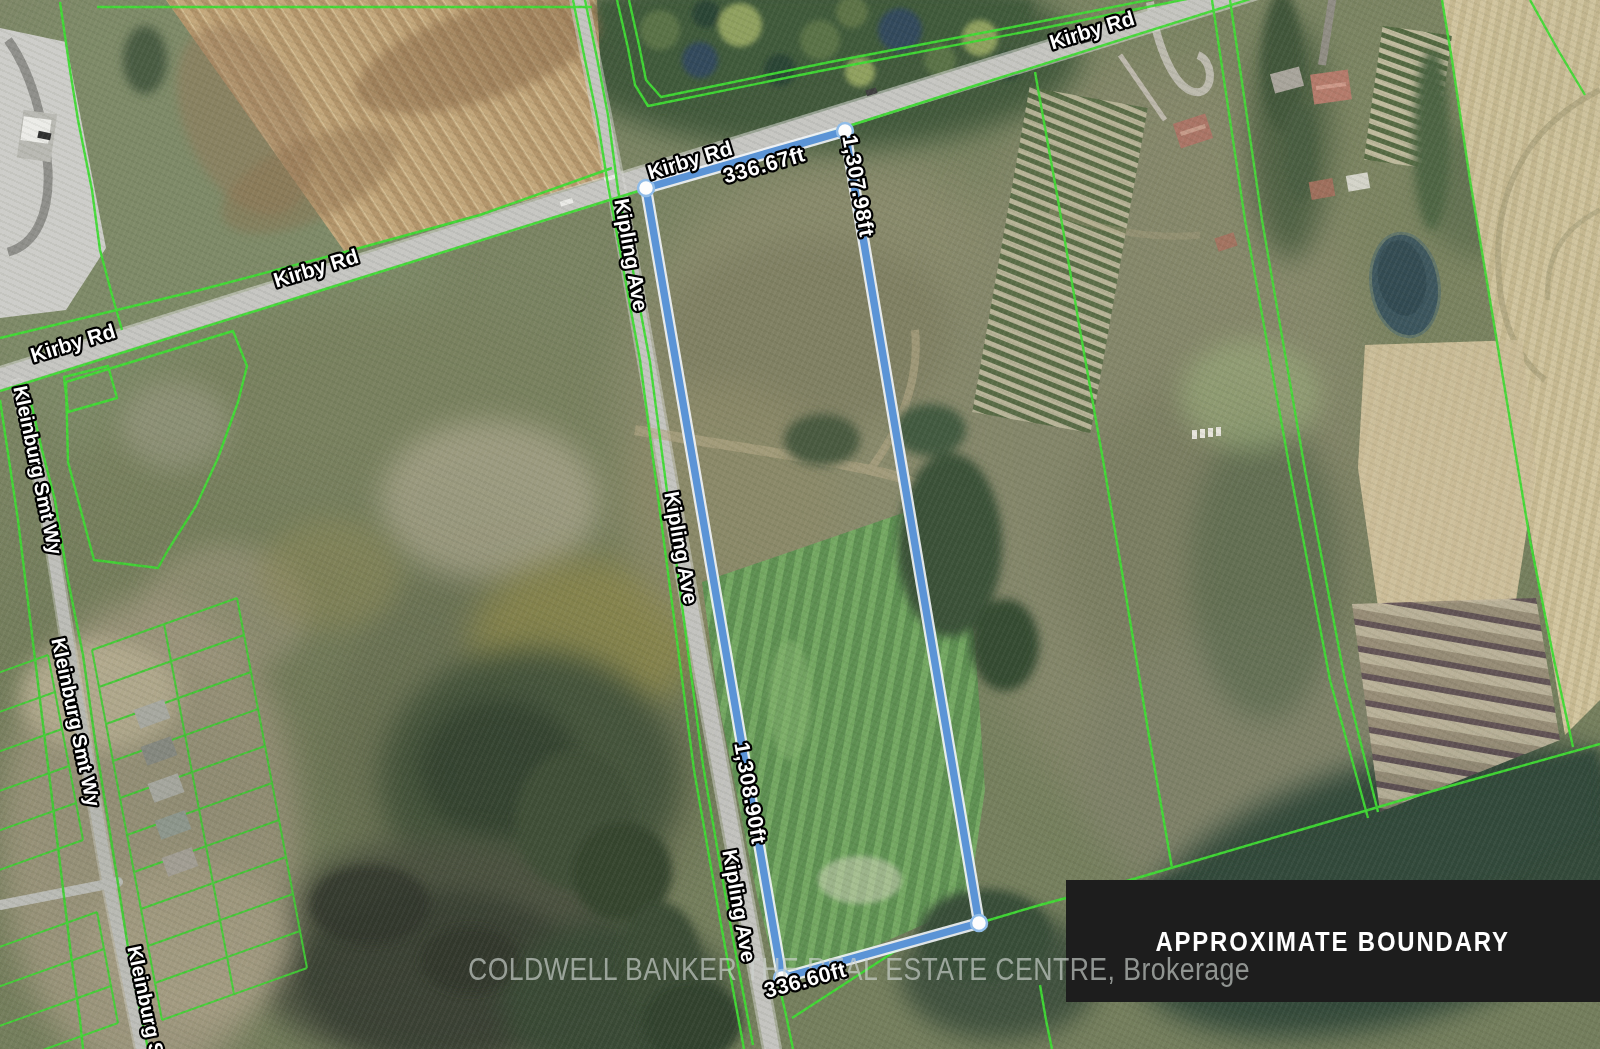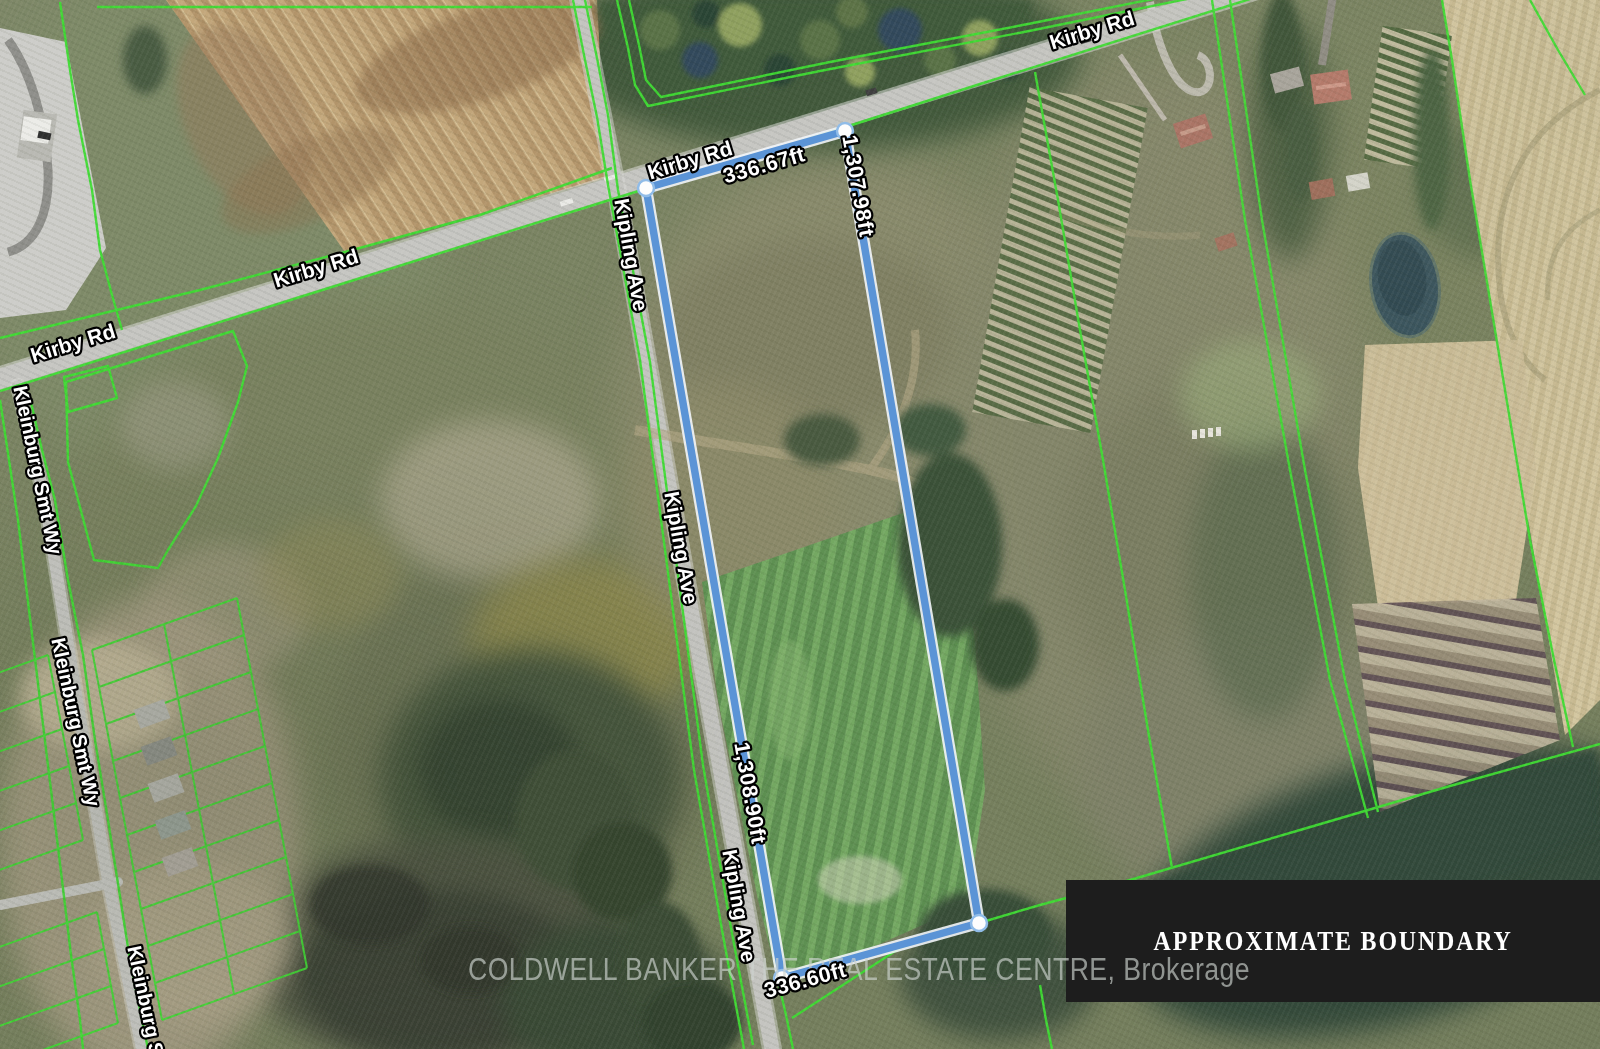--- a/index.html
+++ b/index.html
@@ -12,21 +12,21 @@
   
   .grain{background:
     repeating-linear-gradient(24deg, rgba(25,35,15,0.05) 0 2px, rgba(0,0,0,0) 2px 6px),
     repeating-linear-gradient(115deg, rgba(255,255,248,0.04) 0 2px, rgba(0,0,0,0) 2px 5px),
     radial-gradient(900px 600px at 15% 75%, rgba(55,65,40,0.16), rgba(0,0,0,0) 60%),
     radial-gradient(800px 500px at 85% 20%, rgba(160,160,115,0.10), rgba(0,0,0,0) 60%);
     z-index:20;}
   svg{position:absolute;left:0;top:0;}
   #base-svg{z-index:10;} #blue-svg{z-index:30;} #labels-svg{z-index:60;}
   .badge{position:absolute;left:1066px;top:880px;width:534px;height:122px;background:#1d1d1d;
-         display:flex;align-items:center;justify-content:center;z-index:40;font-family:Liberation Serif, serif;}
+         display:flex;align-items:center;justify-content:center;z-index:40;}
   .badge span{color:#fff;font-weight:bold;font-size:26px;letter-spacing:2px;white-space:nowrap;
               transform:scale(.92,1.08);}
   .watermark{position:absolute;left:468px;top:952px;color:rgba(205,211,207,0.66);font-size:31px;
              white-space:nowrap;transform:scaleX(.86);transform-origin:left top;z-index:50;
              letter-spacing:.5px;}
   text{font-family:"Liberation Sans",sans-serif;font-weight:bold;fill:#fff;stroke:#000;
        paint-order:stroke;stroke-linejoin:round;}
   .rl{font-size:21px;stroke-width:4.5px;}
   .rl-sm{font-size:20px;stroke-width:4.5px;}
   .ml{font-size:21.5px;stroke-width:4.5px;letter-spacing:.5px;}

